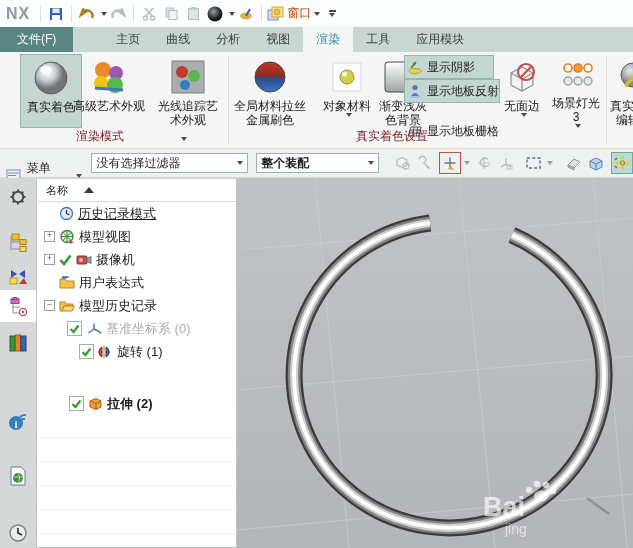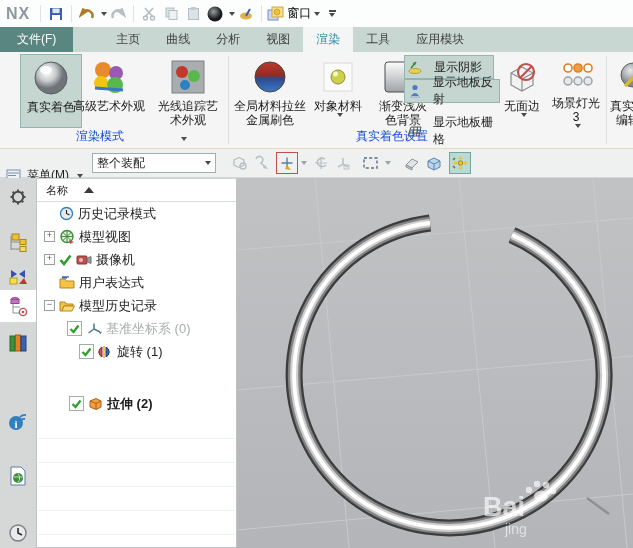--- a/index.html
+++ b/index.html
@@ -7,37 +7,37 @@
        font-family:"Liberation Sans","DejaVu Sans",sans-serif;font-size:12px;color:#1d1d1d;}
   
   .titlebar{position:absolute;top:0;left:0;width:633px;height:27px;background:#fcfdfd;
             display:flex;align-items:center;padding-left:6px;box-sizing:border-box;}
   .nx-logo{font-weight:bold;font-size:16px;color:#8e989b;letter-spacing:1px;margin-right:6px;}
   .tb-sep{width:1px;height:17px;background:#dfe3e3;margin:0 4px;}
   .tb-btn{display:flex;align-items:center;justify-content:center;height:22px;min-width:20px;padding:0 1px;}
   .caret{display:inline-block;width:0;height:0;border-left:3px solid transparent;
          border-right:3px solid transparent;border-top:4px solid #4a4a4a;margin-left:3px;}
   .caret.gray{border-top-color:#9aa3a5;}
-  .win-label{margin-left:3px;font-size:12px;color:#000000;}
+  .win-label{margin-left:3px;font-size:12px;color:#c2410c;}
   
   .tabrow{position:absolute;top:27px;left:0;width:633px;height:25px;background:#c9d7d3;
           display:flex;align-items:stretch;}
   .tab-file{background:#5a8682;color:#fff;padding:0 17px;display:flex;align-items:center;margin-right:30px;}
   .tab{padding:0 13px;display:flex;align-items:center;color:#404040;}
   .tab.active{background:#f4f5f5;color:#2a8fa0;}
   
   .ribbon{position:absolute;top:52px;left:0;width:633px;height:97px;background:#f4f5f4;
           border-bottom:1px solid #ead9c4;box-sizing:border-box;}
   .bigbtn{position:absolute;top:2px;display:flex;flex-direction:column;align-items:center;height:74px;padding-top:1px;box-sizing:border-box;}
   .bigbtn .lbl{text-align:center;line-height:14px;font-size:12px;color:#1b1b1b;}
   .bigbtn.sel{background:#c5d6d1;border:1px solid #93b5af;}
   .icon-box{height:44px;display:flex;align-items:center;justify-content:center;}
-  .glabel{position:absolute;bottom:3px;font-size:12px;color:#1d4ed8;text-align:center;}
+  .glabel{position:absolute;bottom:3px;font-size:12px;color:#7f1d1d;text-align:center;}
   .gsep{position:absolute;top:4px;bottom:4px;width:1px;background:#dcdfde;}
-  .tgl{position:absolute;left:404px;width:90px;height:24px;display:flex;align-items:center;gap:11px;
+  .tgl{position:absolute;left:404px;width:90px;height:24px;display:flex;align-items:center;gap:4px;
        padding-left:3px;box-sizing:border-box;font-size:12px;}
   .tgl.on{background:#c5d6d1;border:1px solid #93b5af;}
   
   .selbar{position:absolute;top:149px;left:0;width:633px;height:29px;background:#eef1f0;
           border-bottom:1px solid #d3d9d8;display:flex;align-items:center;box-sizing:border-box;padding-left:5px;}
   .combo{height:20px;background:#fff;border:1px solid #9fb0b0;display:flex;align-items:center;
          padding:0 4px;box-sizing:border-box;justify-content:space-between;}
   .sb-icon{display:flex;align-items:center;justify-content:center;width:22px;height:22px;}
   .sb-icon.sel{background:#bcd9d3;border:1px solid #6fa8a0;box-sizing:border-box;}
   .sb-icon.boxed{border:1px solid #c0504d;box-sizing:border-box;}
@@ -212,21 +212,21 @@
                 <stop offset="45%" stop-color="#8e2c22"></stop>
                 <stop offset="55%" stop-color="#2e4a8e"></stop>
                 <stop offset="100%" stop-color="#3a78c2"></stop>
               </linearGradient>
             </defs>
             <circle cx="18" cy="18" r="15" fill="url(#gm)" stroke="#444"></circle>
           </svg>
         </div>
       <div class="lbl" style="width:72px;">全局材料拉丝金属刷色</div>
     </div>
-    <div class="bigbtn" style="left:309px;width:58px;">
+    <div class="bigbtn" style="left:318px;width:58px;">
       <div class="icon-box">
           <svg width="30" height="30">
             <rect x="1" y="1" width="28" height="28" fill="#fbfbfb" stroke="#d8dadb"></rect>
             <circle cx="15" cy="15" r="7" fill="#cdd04a" stroke="#8e9133"></circle>
             <circle cx="12.5" cy="12" r="2.5" fill="#f4f6c8"></circle>
           </svg>
         </div>
       <div class="lbl">对象材料</div>
       <span class="caret"></span>
     </div>
@@ -315,21 +315,25 @@
 
   <div class="selbar">
     <span class="tb-btn" style="gap:5px;margin-top:25px;">
       <svg width="16" height="14">
           <rect x="1" y="1" width="13" height="10" fill="#eef2f4" stroke="#7a8fae"></rect>
           <path d="M2 4 h11 M2 6.5 h8" stroke="#7a8fae"></path>
         </svg>
       <span>菜单(M)</span>
       <span class="caret"></span>
     </span>
-    <div class="combo" style="width:124px;margin-left:8px;">
+    <div class="combo" style="width:158px;margin-left:8px;">
+      <span>没有选择过滤器</span>
+      <span class="caret"></span>
+    </div>
+    <div class="combo" style="width:124px;margin-left:8px;font-weight:bold;">
       <span>整个装配</span>
       <span class="caret"></span>
     </div>
     <span class="sb-icon" style="margin-left:12px;">
       <svg width="17" height="16">
           <path d="M3 5 L8 2.5 L13 5 L13 10 L8 12.5 L3 10 Z" fill="none" stroke="#b9c1c4" stroke-width="1.3"></path>
           <circle cx="12" cy="11" r="3" fill="none" stroke="#b9c1c4" stroke-width="1.3"></circle>
         </svg>
     </span>
     <span class="sb-icon">
@@ -450,21 +454,21 @@
         </svg>
     </div>
   </div>
 
   <div class="navpanel">
     <div class="col-head">
       <span>名称</span>
       <span class="sort-tri"></span>
     </div>
 
-    <div class="trow" style="padding-left:22px;">
+    <div class="trow" style="padding-left:22px;text-decoration:underline;">
       <svg width="15" height="15">
           <circle cx="7.5" cy="7.5" r="6" fill="#e8eaec" stroke="#2f7fc1" stroke-width="1.3"></circle>
           <path d="M7.5 4 V7.5 L10.5 9" fill="none" stroke="#2a2c2e" stroke-width="1.2"></path>
         </svg>
       <span>历史记录模式</span>
     </div>
     <div class="trow" style="padding-left:7px;">
       <span class="expander">+</span>
       <svg width="16" height="16">
           <circle cx="8" cy="7.5" r="6" fill="#dff0de" stroke="#3f8e3a" stroke-width="1.4"></circle>

